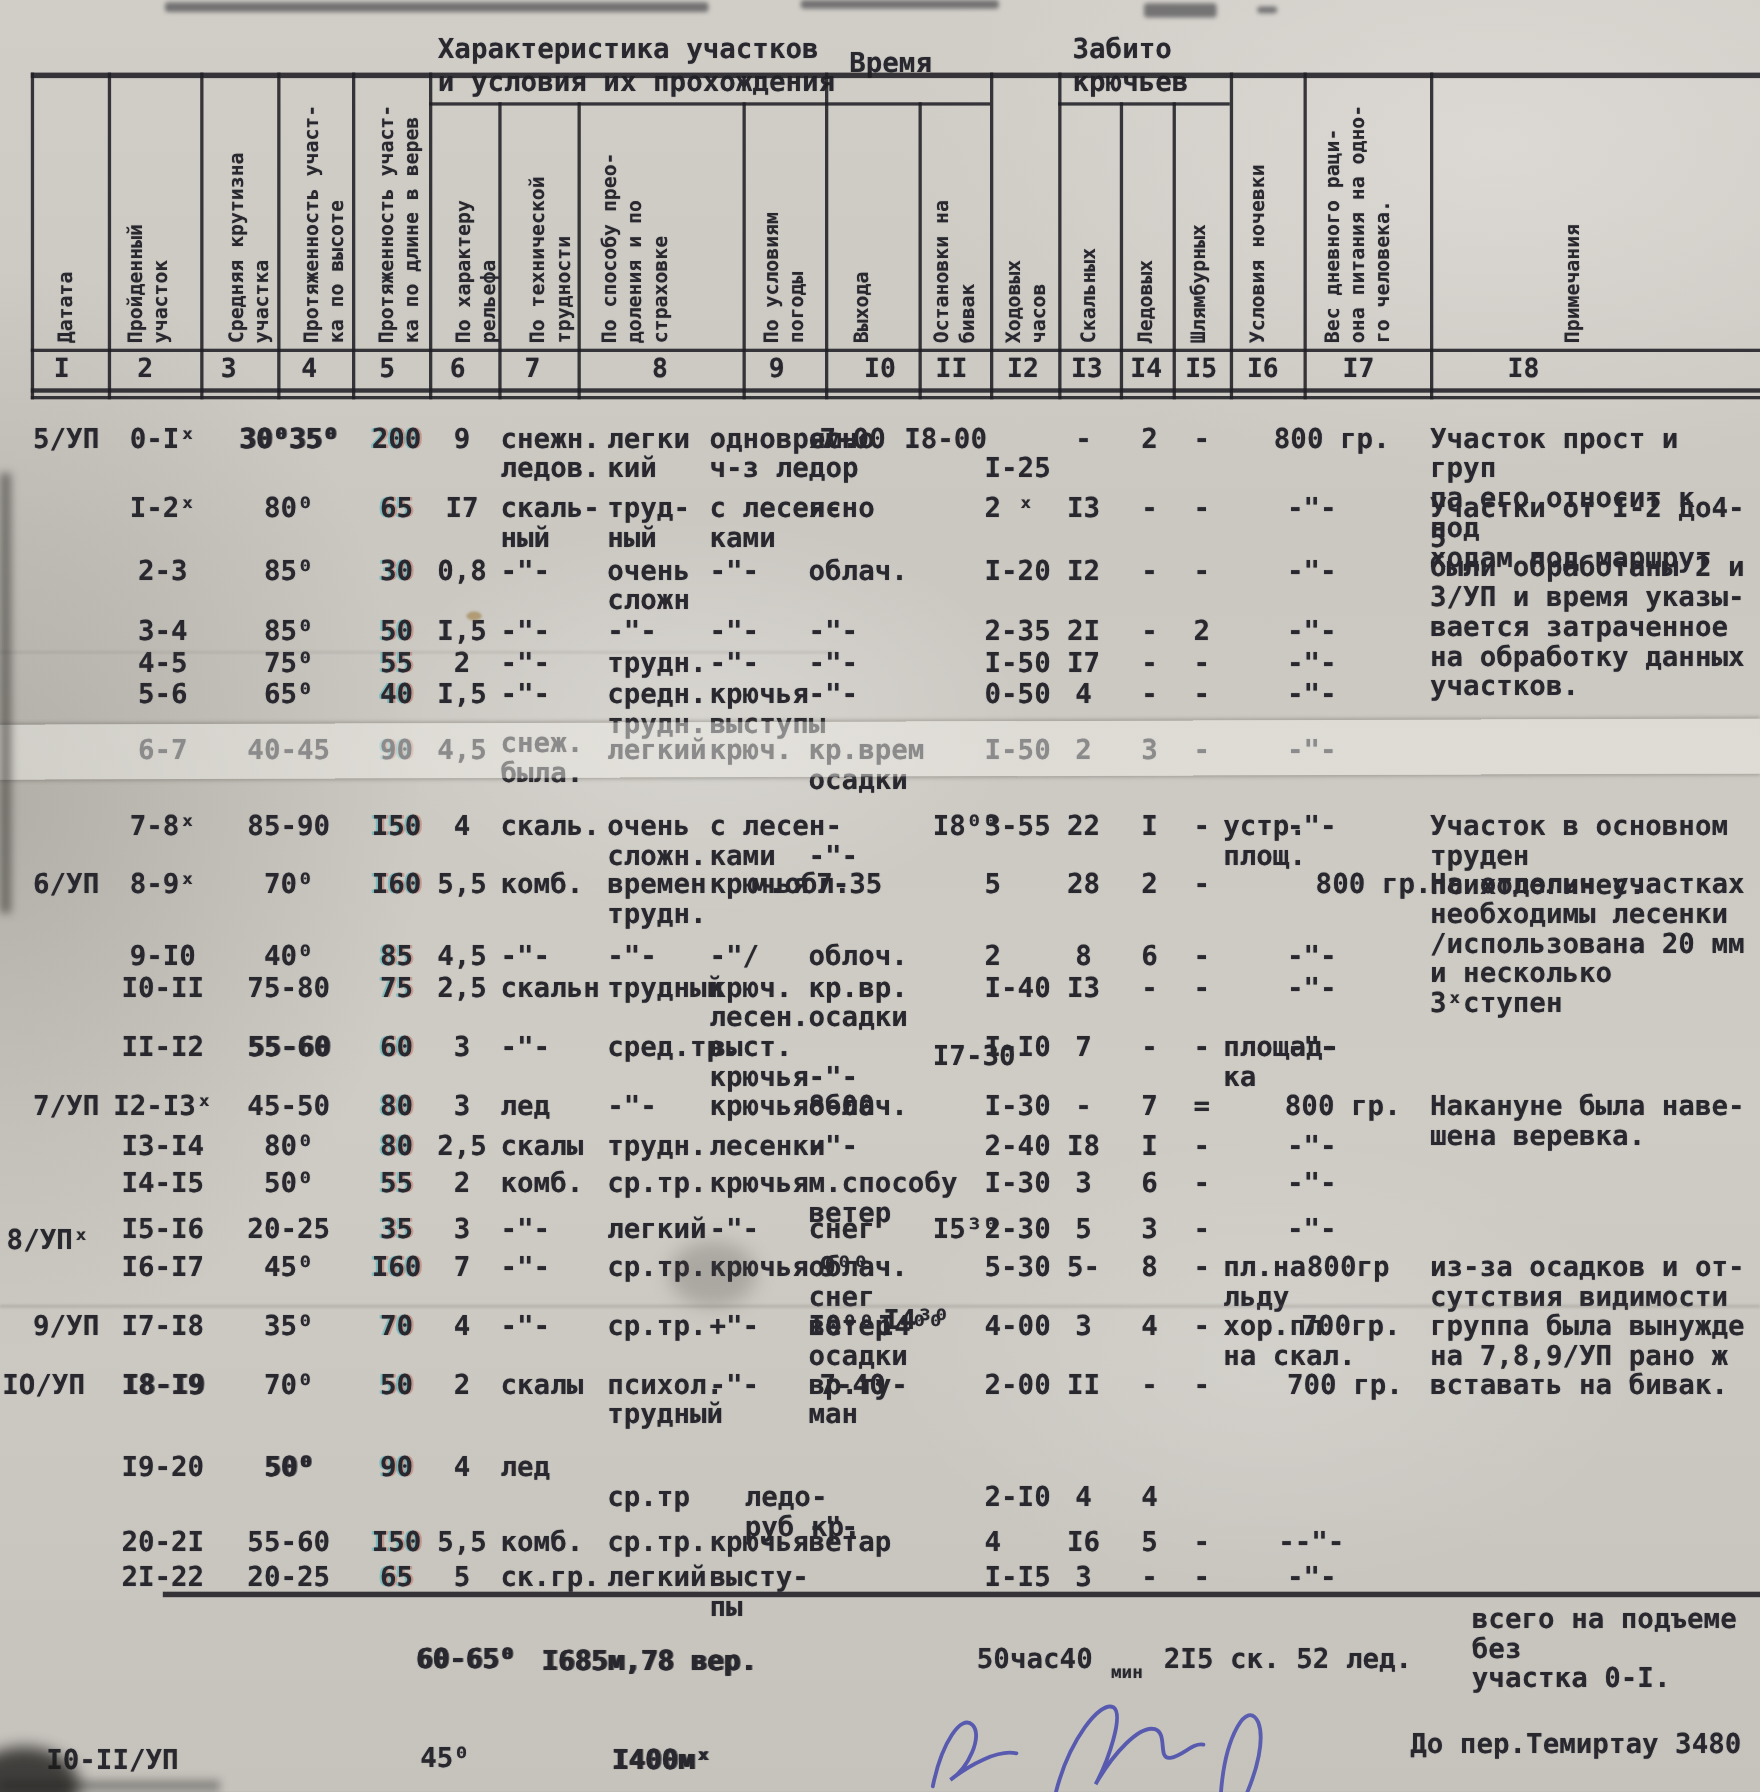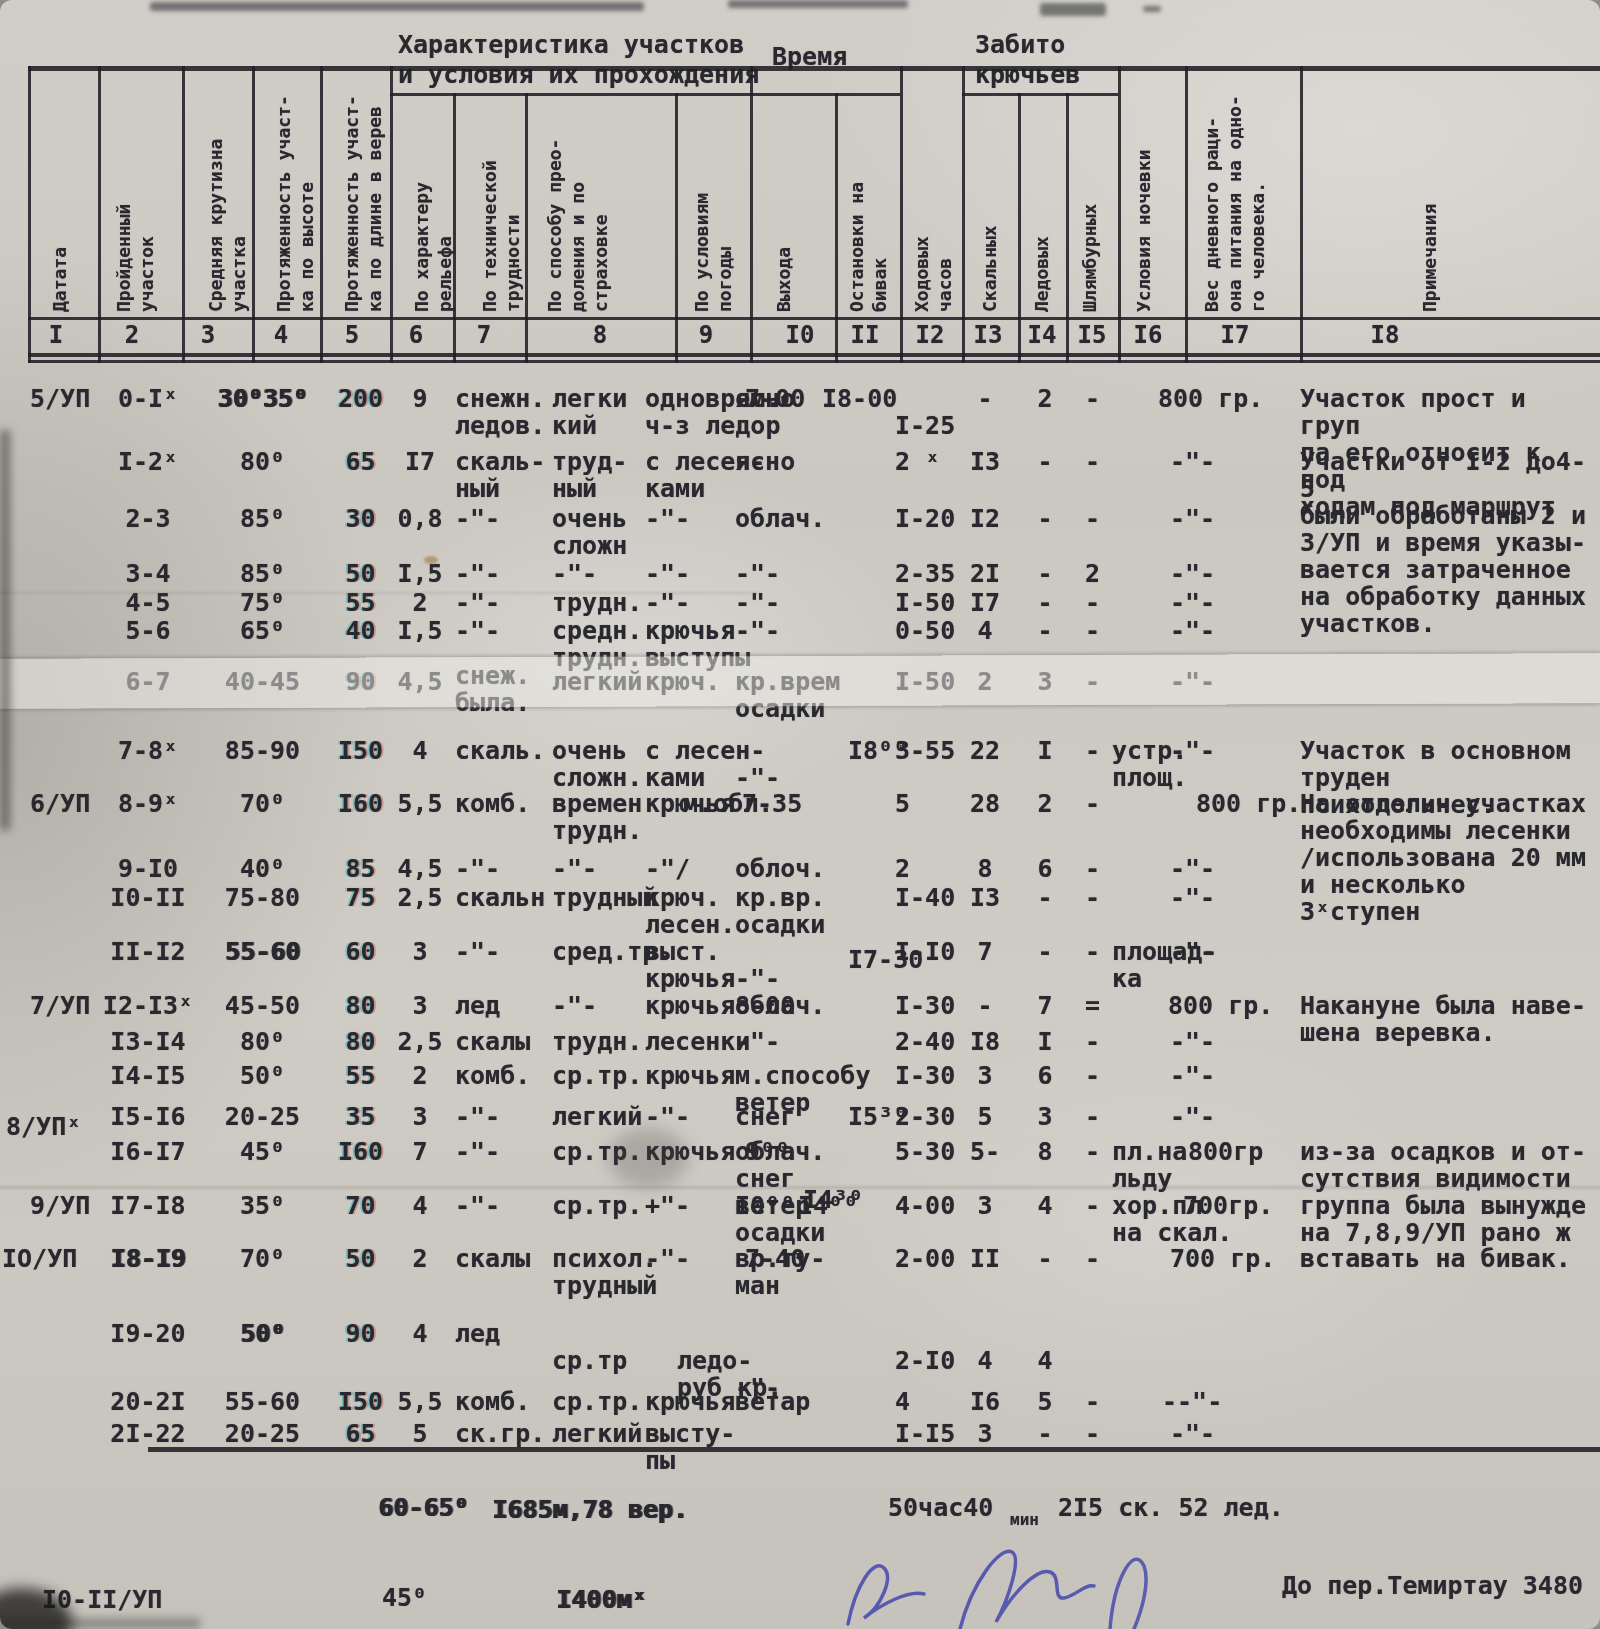--- a/index.html
+++ b/index.html
@@ -6,21 +6,20 @@
   .paper{
     position:relative;width:1600px;height:1629px;overflow:hidden;
     font-family:"DejaVu Sans Mono","Liberation Mono",monospace;
     font-weight:bold;color:#29282f;
     background:
       radial-gradient(900px 500px at 85% 8%, #dcd9d4 0%, rgba(220,217,212,0) 60%),
       radial-gradient(700px 900px at 0% 45%, rgba(70,66,60,.20), rgba(70,66,60,0) 55%),
       radial-gradient(420px 260px at 40% 40%, rgba(255,255,255,.22), rgba(255,255,255,0) 70%),
       radial-gradient(500px 300px at 72% 76%, rgba(255,255,255,.15), rgba(255,255,255,0) 70%),
       linear-gradient(180deg,#d1cec8 0%,#cbc8c2 30%,#cfccc5 62%,#c6c3bd 100%);
-    border-radius: 12px;
   }
   .cell,.num,.sum{position:absolute;font-size:25px;line-height:27px;white-space:pre-line;
     text-shadow:0 0 1px rgba(30,30,42,.45);}
   .ctr{text-align:center;}
   .ot{text-shadow:1px 0 currentColor,2px 0 rgba(20,20,30,.55),0 0 1px rgba(30,30,42,.5);}
   .c4tint{text-shadow:-2px 0 rgba(0,170,185,.35),2px 0 rgba(185,60,40,.32),0 0 1px rgba(30,30,42,.45);}
   .vl{position:absolute;font-size:18px;line-height:23px;white-space:pre;
     transform:rotate(-90deg);transform-origin:0 0;text-shadow:0 0 1px rgba(30,30,42,.4);}
   .num{font-size:24px;width:64px;text-align:center;}
   .grp{position:absolute;font-size:25px;line-height:30px;white-space:pre-line;
@@ -534,20 +533,22 @@
         <span class="cell ctr" style="left: 1065px; top: 1420px; width: 55px;">-</span>
         <span class="cell" style="left: 1170px; top: 1420px;">-"-</span>
       </div>
     </div>
 
   <div class="sum ot" style="left:378px;top:1494px;">60-65⁰</div>
   <div class="sum ot" style="left:492px;top:1496px;">I685м,78 вер.</div>
   <div class="sum" style="left:888px;top:1494px;">50час40</div>
   <div class="sum subsm" style="left:1010px;top:1506px;">мин</div>
   <div class="sum" style="left:1058px;top:1494px;">2I5 ск. 52 лед.</div>
+  <div class="sum" style="left:1338px;top:1458px;">всего на подъеме без
+участка 0-I.</div>
 
   <div class="sum" style="left:42px;top:1586px;">I0-II/УП</div>
   <div class="sum" style="left:382px;top:1584px;">45⁰</div>
   <div class="sum ot" style="left:556px;top:1586px;">I400мˣ</div>
   <div class="sum" style="left:1282px;top:1572px;">До пер.Темиртау 3480</div>
 
   <svg style="position:absolute;left:810px;top:1538px;" width="390" height="91" viewBox="0 0 390 91">
     <path d="M38,86 C46,46 64,20 74,30 C84,40 70,70 54,80 C72,66 98,52 114,56
              M150,91 C162,44 190,8 202,14 C212,20 198,62 186,84 C202,56 226,30 240,34
              C252,38 242,62 254,60 C266,58 274,46 284,48" fill="none" stroke="#3f43ad" stroke-width="3.5" stroke-linecap="round" opacity="0.82"></path>

